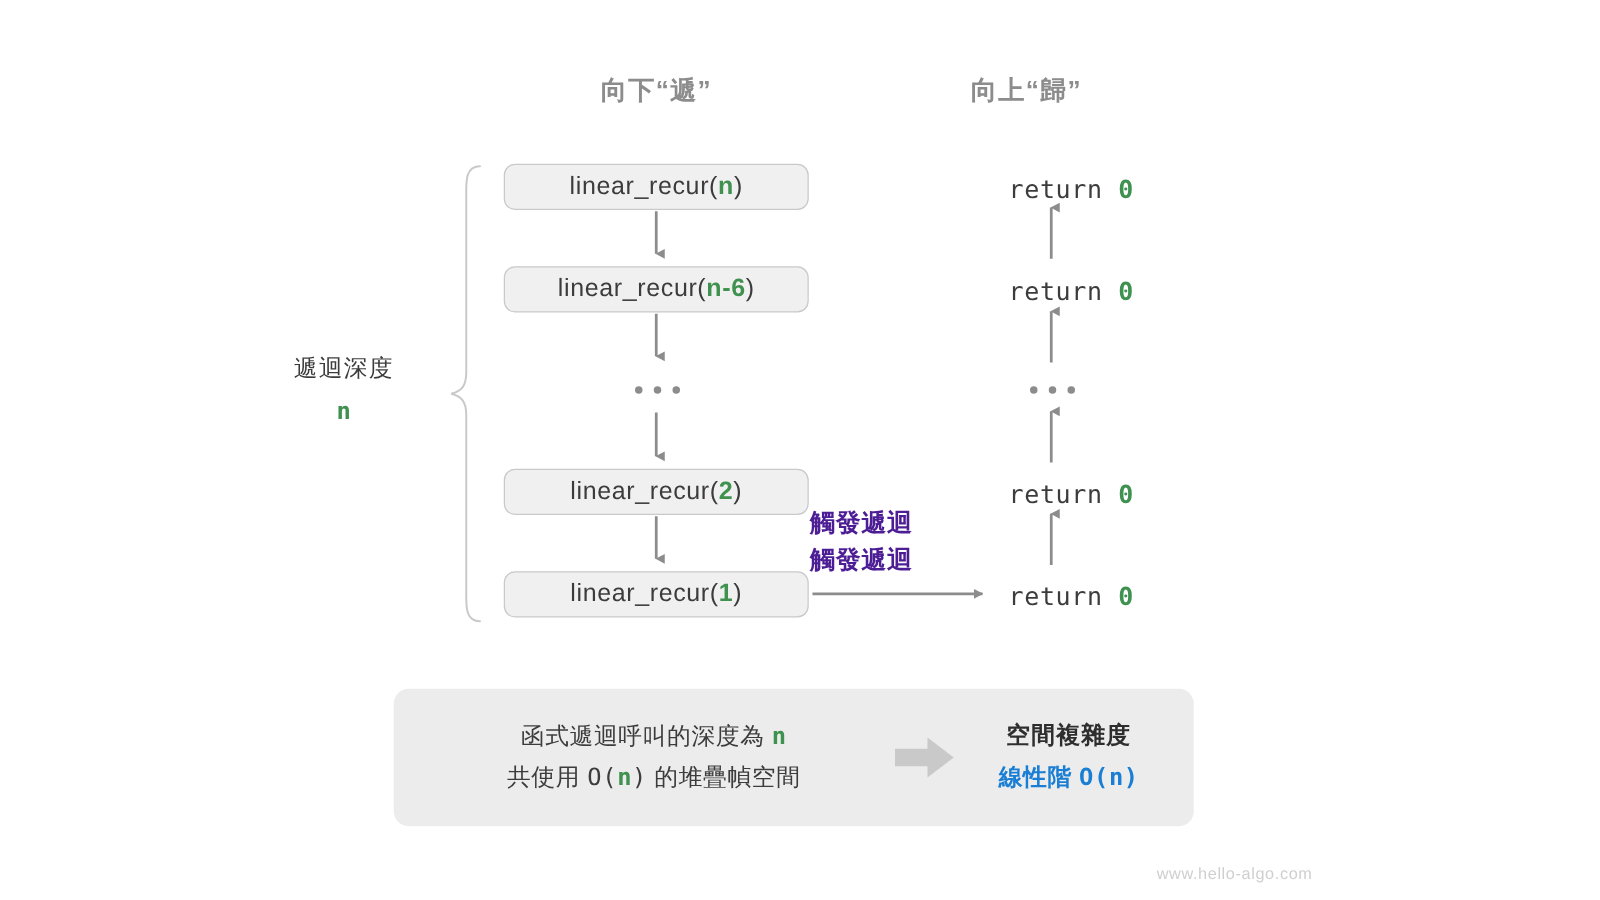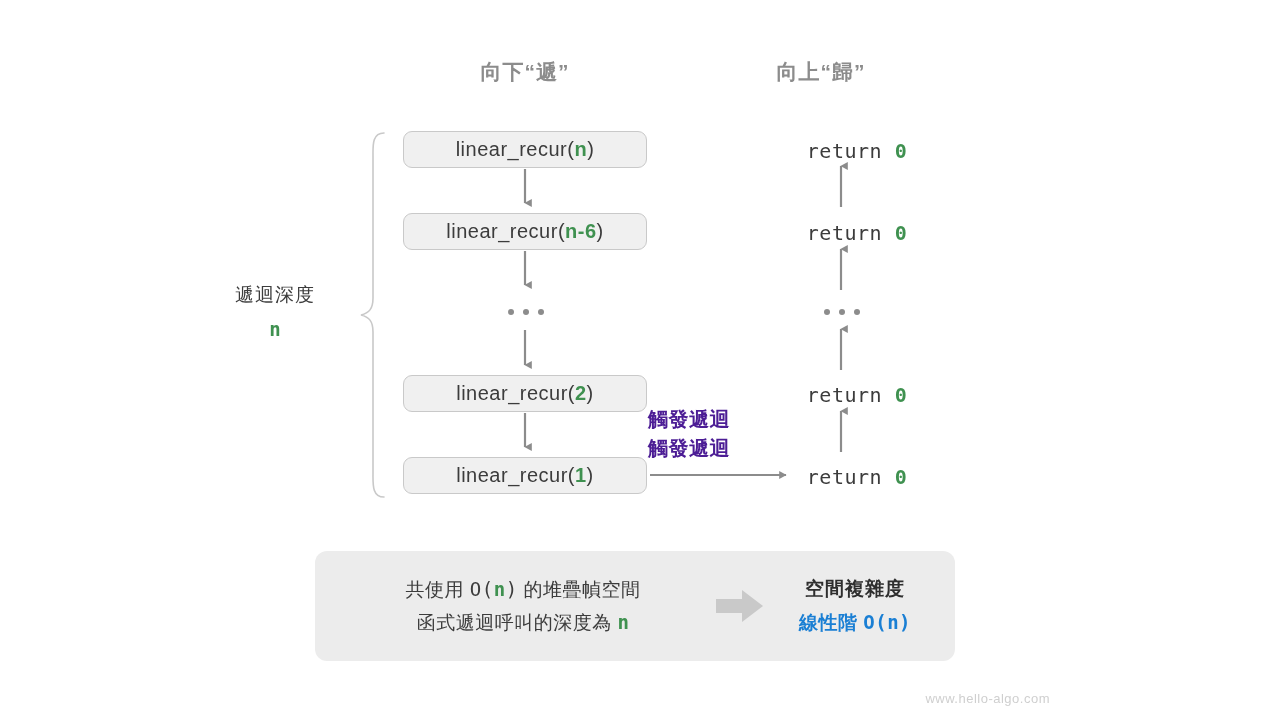--- a/index.html
+++ b/index.html
@@ -307,22 +307,22 @@
     <i></i>
   </div>
 
   <div id="trigger-note">
     <span>觸發遞迴</span><br>
     <span>觸發遞迴</span>
   </div>
 
   <div id="summary">
     <div id="summary-left">
+      <div><span>函式遞迴呼叫的深度為 </span><span class="g">n</span></div>
       <div><span>共使用 </span><span class="mono">O(</span><span class="g">n</span><span class="mono">)</span><span> 的堆疊幀空間</span></div>
-      <div><span>函式遞迴呼叫的深度為 </span><span class="g">n</span></div>
     </div>
     <div id="summary-arrow">
       <svg width="48" height="34" viewBox="0 0 48 34" aria-hidden="true">
         <path d="M0,10 L26,10 L26,1 L47,17 L26,33 L26,24 L0,24 Z" fill="#c9c9c9"></path>
       </svg>
     </div>
     <div id="summary-right">
       <span class="title">空間複雜度</span>
       <span class="value"><span>線性階 </span><span class="mono">O(n)</span></span>
     </div>

